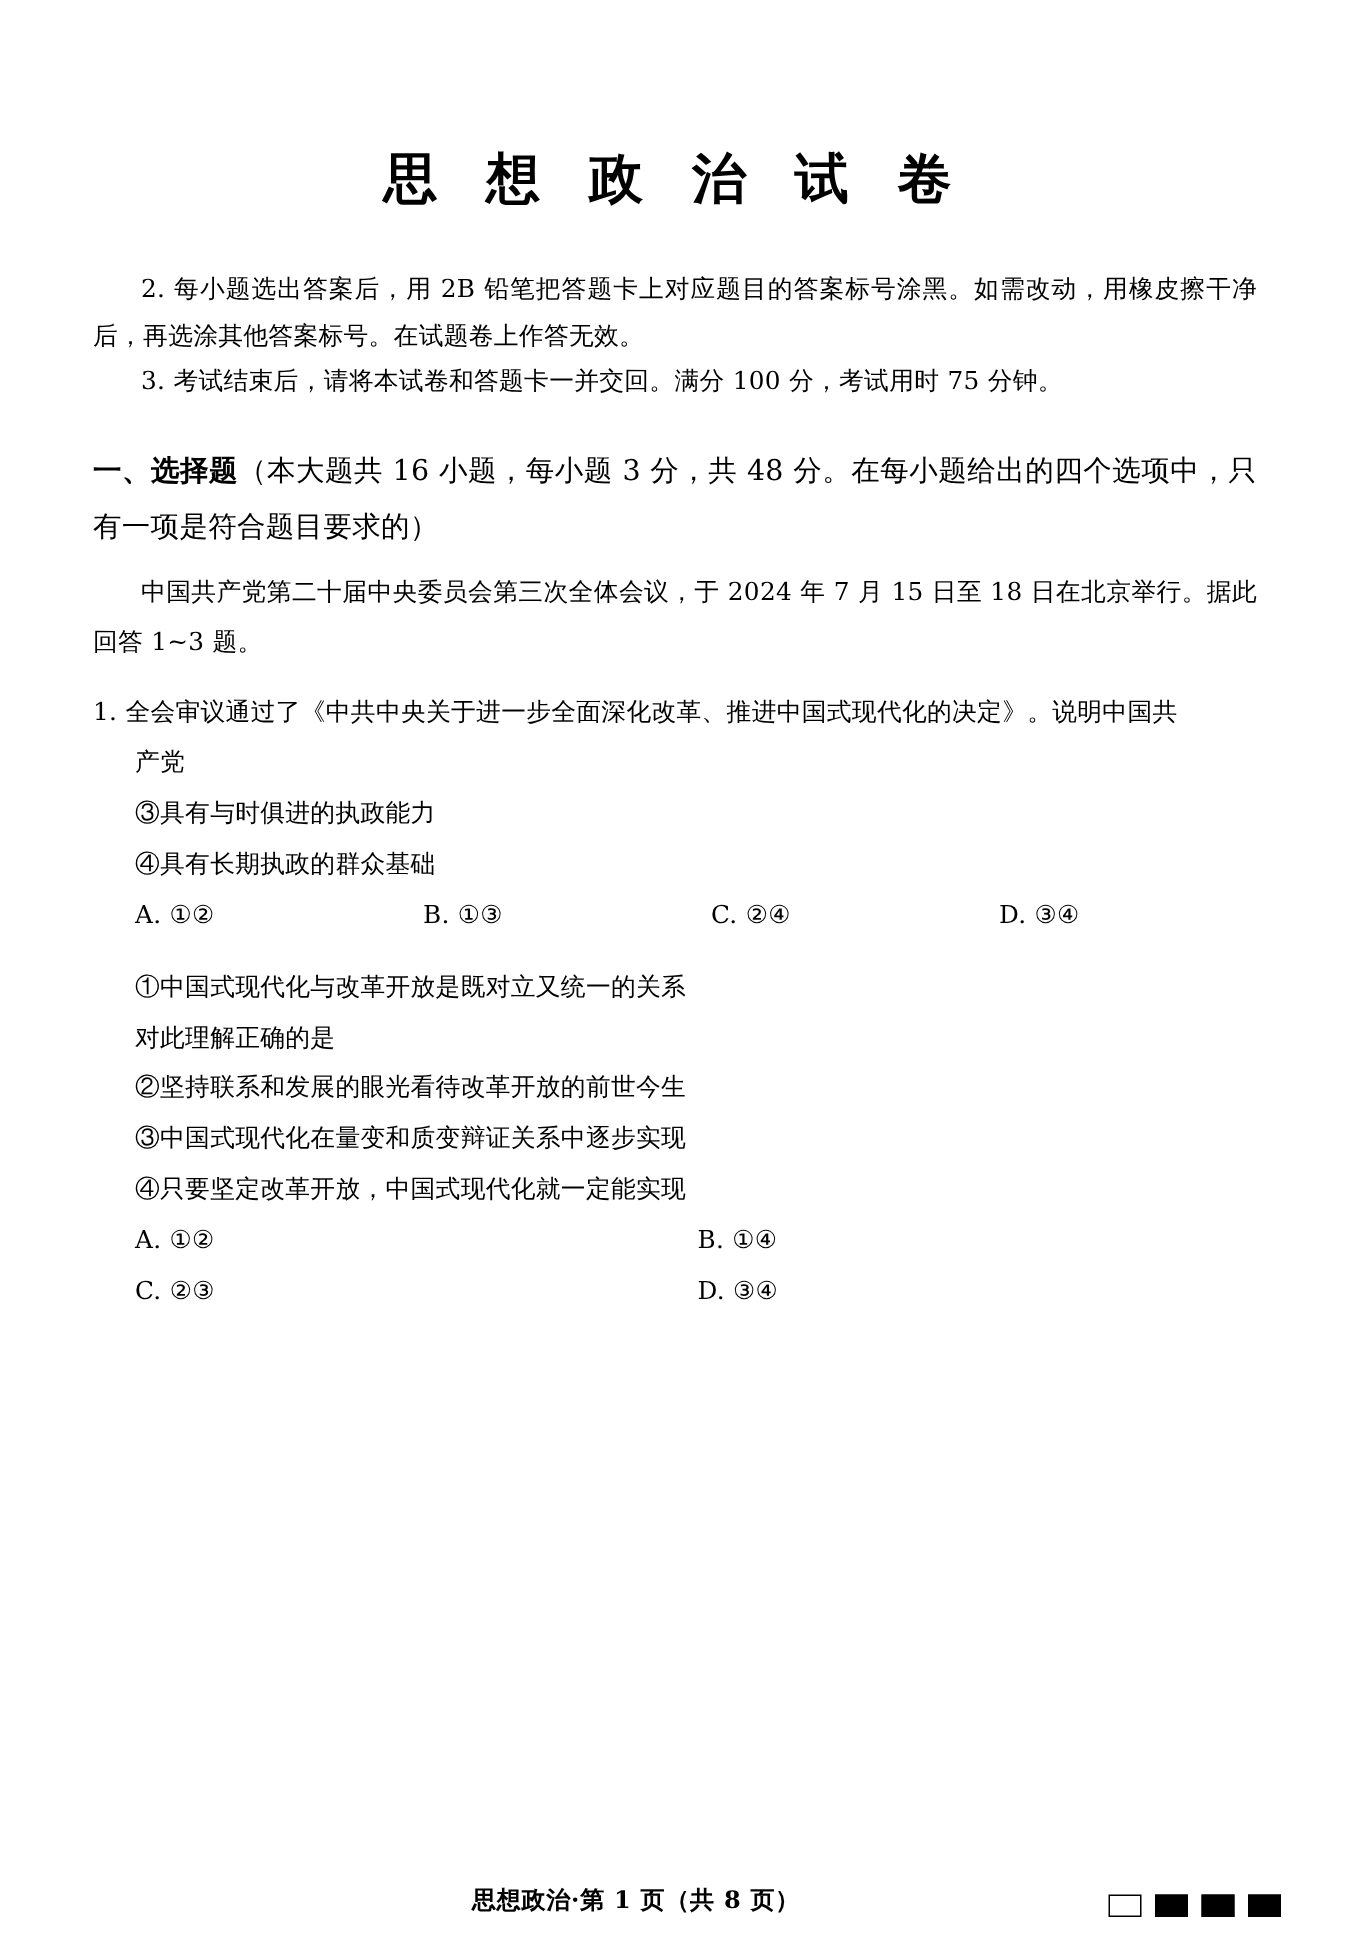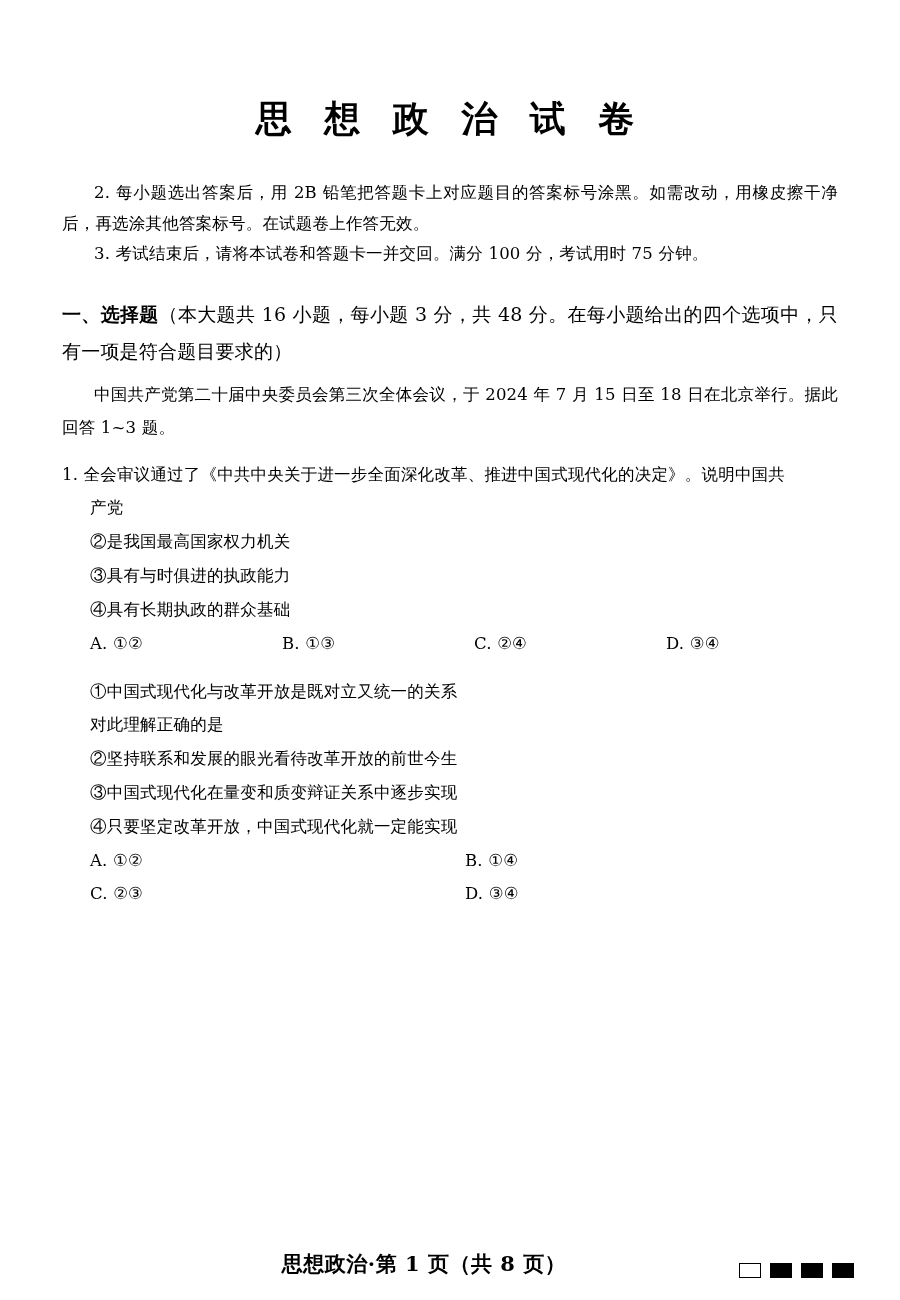--- a/index.html
+++ b/index.html
@@ -101,21 +101,21 @@
   }
   .opt-row.two .opt {
     width: 375px;
   }
   .footer {
     position: absolute;
     left: 0;
     bottom: 22px;
     width: 848px;
     text-align: center;
-    font-size: 21px;
+    font-size: 16px;
     font-weight: bold;
     letter-spacing: 0.5px;
   }
   .marks {
     position: absolute;
     right: 46px;
     bottom: 22px;
     display: flex;
     gap: 9px;
     align-items: center;
@@ -143,21 +143,20 @@
       <p class="notice-item">3. 考试结束后，请将本试卷和答题卡一并交回。满分 100 分，考试用时 75 分钟。</p>
     </div>
 
     <p class="section-head"><span class="bold">一、选择题</span><span>（本大题共 16 小题，每小题 3 分，共 48 分。在每小题给出的四个选项中，只有一项是符合题目要求的）</span></p>
 
     <p class="stem-intro">中国共产党第二十届中央委员会第三次全体会议，于 2024 年 7 月 15 日至 18 日在北京举行。据此回答 1~3 题。</p>
 
     <div class="question">
       <p class="q-line"><span>1.</span> <span>全会审议通过了《中共中央关于进一步全面深化改革、推进中国式现代化的决定》。说明中国共</span></p>
       <p class="q-cont">产党</p>
-      <p class="q-cont">②是我国最高国家权力机关</p>
       <p class="q-cont">③具有与时俱进的执政能力</p>
       <p class="q-cont">④具有长期执政的群众基础</p>
       <div class="opt-row four">
         <span class="opt">A. ①②</span>
         <span class="opt">B. ①③</span>
         <span class="opt">C. ②④</span>
         <span class="opt">D. ③④</span>
       </div>
     </div>
 

